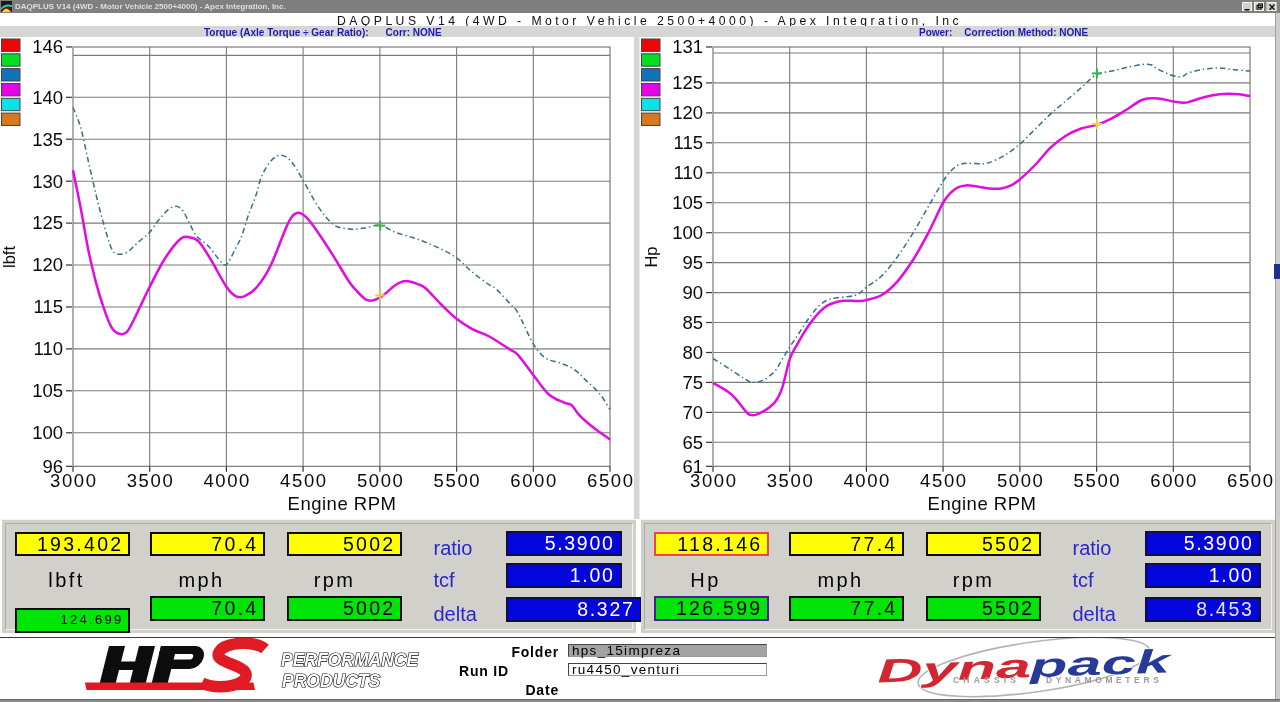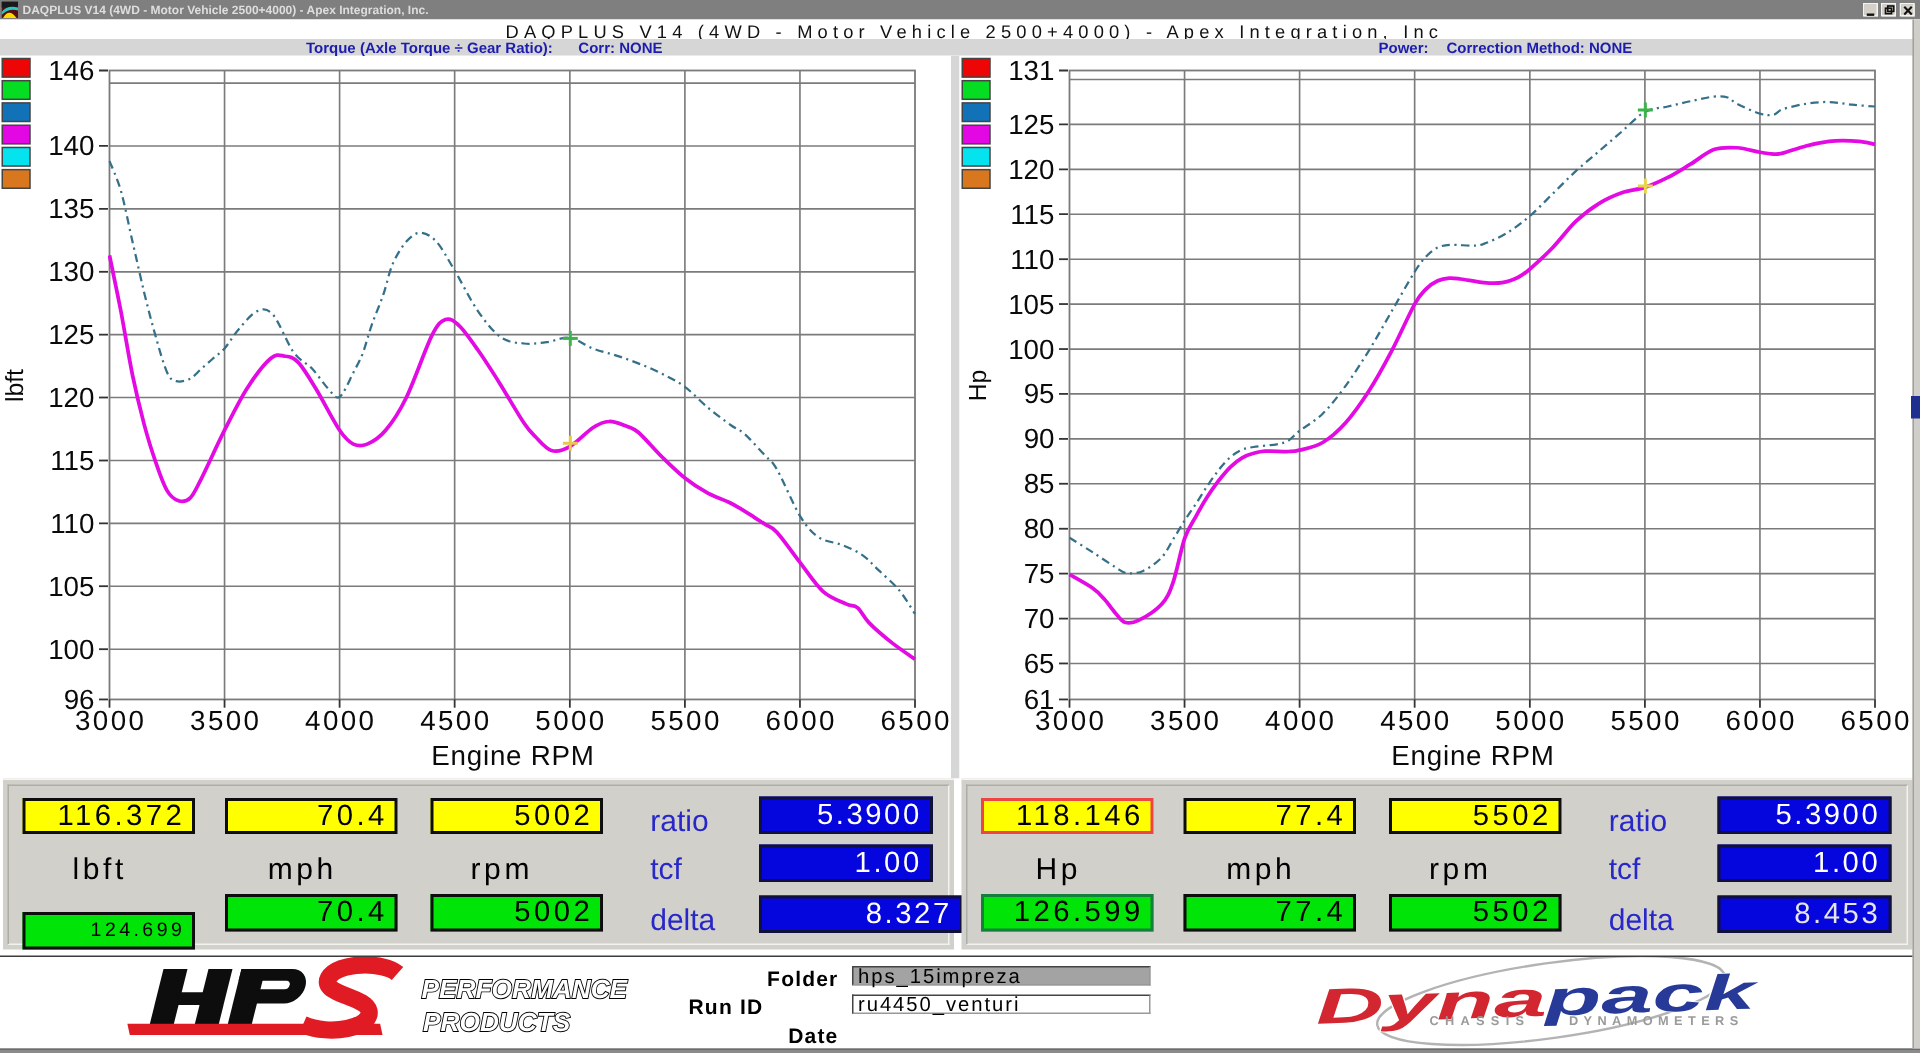--- a/index.html
+++ b/index.html
@@ -193,21 +193,21 @@
     <line x1="380.2" y1="290.5" x2="380.2" y2="300.5" stroke="#e8c94e" stroke-width="2.0"></line>
 <line x1="375.2" y1="225.6" x2="385.2" y2="225.6" stroke="#3cb44b" stroke-width="2.0"></line>
     <line x1="380.2" y1="220.6" x2="380.2" y2="230.6" stroke="#3cb44b" stroke-width="2.0"></line>
 <line x1="1091.9" y1="124.0" x2="1101.9" y2="124.0" stroke="#e8d44a" stroke-width="2.0"></line>
     <line x1="1096.9" y1="119.0" x2="1096.9" y2="129.0" stroke="#e8d44a" stroke-width="2.0"></line>
 <line x1="1091.9" y1="73.4" x2="1101.9" y2="73.4" stroke="#3cb44b" stroke-width="2.0"></line>
     <line x1="1096.9" y1="68.4" x2="1096.9" y2="78.4" stroke="#3cb44b" stroke-width="2.0"></line>
 </svg>
 <div style="position:absolute;left:2px;top:519px;width:634px;height:114px;background:#d2d0cb;border-top:1px solid #f5f5f2;">
 <div style="position:absolute;left:3px;top:3px;right:3px;bottom:3px;border:1px solid #aeaca7;border-right-color:#f2f2ee;border-bottom-color:#f2f2ee;"></div>
-<div style="position:absolute;left:12.5px;top:11.5px;width:115px;height:24.5px;background:#ffff00;border:2px solid #0d0d0d;font-size:19.5px;letter-spacing:2.3px;text-align:right;padding:0 4px 0 0;line-height:20px;">116.372</div>
+<div style="position:absolute;left:12.5px;top:11.5px;width:115px;height:24.5px;background:#ffff00;border:2px solid #0d0d0d;font-size:19.5px;letter-spacing:2.3px;text-align:right;padding:0 4px 0 0;line-height:20px;">193.402</div>
 <div style="position:absolute;left:147.5px;top:11.5px;width:115px;height:24.5px;background:#ffff00;border:2px solid #0d0d0d;font-size:19.5px;letter-spacing:2.3px;text-align:right;padding:0 4px 0 0;line-height:20px;">70.4</div>
 <div style="position:absolute;left:284.5px;top:11.5px;width:115px;height:24.5px;background:#ffff00;border:2px solid #0d0d0d;font-size:19.5px;letter-spacing:2.3px;text-align:right;padding:0 4px 0 0;line-height:20px;">5002</div>
 <div style="position:absolute;left:7px;top:49px;width:115px;height:20px;font-size:20px;letter-spacing:2.4px;text-align:center;">lbft</div>
 <div style="position:absolute;left:142px;top:49px;width:115px;height:20px;font-size:20px;letter-spacing:2.4px;text-align:center;">mph</div>
 <div style="position:absolute;left:275px;top:49px;width:115px;height:20px;font-size:20px;letter-spacing:2.4px;text-align:center;">rpm</div>
 <div style="position:absolute;left:12.5px;top:76px;width:115px;height:24.5px;background:#00e408;border:2px solid #0d0d0d;font-size:13px;letter-spacing:2.3px;text-align:right;padding:0 4px 0 0;line-height:20px;margin-top:12px;">124.699</div>
 <div style="position:absolute;left:147.5px;top:76px;width:115px;height:24.5px;background:#00e408;border:2px solid #0d0d0d;font-size:19.5px;letter-spacing:2.3px;text-align:right;padding:0 4px 0 0;line-height:20px;">70.4</div>
 <div style="position:absolute;left:284.5px;top:76px;width:115px;height:24.5px;background:#00e408;border:2px solid #0d0d0d;font-size:19.5px;letter-spacing:2.3px;text-align:right;padding:0 4px 0 0;line-height:20px;">5002</div>
 <div style="position:absolute;left:431.5px;top:16.5px;font-size:20px;color:#2828c8;">ratio</div>
 <div style="position:absolute;left:503.5px;top:10.5px;width:116px;height:25px;background:#0505dd;border:2px solid #10103a;font-size:19.5px;letter-spacing:1.7px;color:#fff;text-align:right;padding:0 5px 0 0;line-height:20.5px;">5.3900</div>
@@ -217,21 +217,21 @@
 <div style="position:absolute;left:503.5px;top:76.5px;width:136px;height:25px;background:#0505dd;border:2px solid #10103a;font-size:19.5px;letter-spacing:1.7px;color:#fff;text-align:right;padding:0 5px 0 0;line-height:20.5px;">8.327</div>
 </div>
 <div style="position:absolute;left:641px;top:519px;width:634px;height:114px;background:#d2d0cb;border-top:1px solid #f5f5f2;">
 <div style="position:absolute;left:3px;top:3px;right:3px;bottom:3px;border:1px solid #aeaca7;border-right-color:#f2f2ee;border-bottom-color:#f2f2ee;"></div>
 <div style="position:absolute;left:12.5px;top:11.5px;width:115px;height:24.5px;background:#ffff00;border:2px solid #ef4444;font-size:19.5px;letter-spacing:2.3px;text-align:right;padding:0 4px 0 0;line-height:20px;">118.146</div>
 <div style="position:absolute;left:147.5px;top:11.5px;width:115px;height:24.5px;background:#ffff00;border:2px solid #0d0d0d;font-size:19.5px;letter-spacing:2.3px;text-align:right;padding:0 4px 0 0;line-height:20px;">77.4</div>
 <div style="position:absolute;left:284.5px;top:11.5px;width:115px;height:24.5px;background:#ffff00;border:2px solid #0d0d0d;font-size:19.5px;letter-spacing:2.3px;text-align:right;padding:0 4px 0 0;line-height:20px;">5502</div>
 <div style="position:absolute;left:7px;top:49px;width:115px;height:20px;font-size:20px;letter-spacing:2.4px;text-align:center;">Hp</div>
 <div style="position:absolute;left:142px;top:49px;width:115px;height:20px;font-size:20px;letter-spacing:2.4px;text-align:center;">mph</div>
 <div style="position:absolute;left:275px;top:49px;width:115px;height:20px;font-size:20px;letter-spacing:2.4px;text-align:center;">rpm</div>
-<div style="position:absolute;left:12.5px;top:76px;width:115px;height:24.5px;background:#00e408;border:2px solid #15803d;font-size:19.5px;letter-spacing:2.3px;text-align:right;padding:0 4px 0 0;line-height:20px;">126.599</div>
+<div style="position:absolute;left:12.5px;top:76px;width:115px;height:24.5px;background:#00e408;border:2px solid #4c1d95;font-size:19.5px;letter-spacing:2.3px;text-align:right;padding:0 4px 0 0;line-height:20px;">126.599</div>
 <div style="position:absolute;left:147.5px;top:76px;width:115px;height:24.5px;background:#00e408;border:2px solid #0d0d0d;font-size:19.5px;letter-spacing:2.3px;text-align:right;padding:0 4px 0 0;line-height:20px;">77.4</div>
 <div style="position:absolute;left:284.5px;top:76px;width:115px;height:24.5px;background:#00e408;border:2px solid #0d0d0d;font-size:19.5px;letter-spacing:2.3px;text-align:right;padding:0 4px 0 0;line-height:20px;">5502</div>
 <div style="position:absolute;left:431.5px;top:16.5px;font-size:20px;color:#2828c8;">ratio</div>
 <div style="position:absolute;left:503.5px;top:10.5px;width:116px;height:25px;background:#0505dd;border:2px solid #10103a;font-size:19.5px;letter-spacing:1.7px;color:#fff;text-align:right;padding:0 5px 0 0;line-height:20.5px;">5.3900</div>
 <div style="position:absolute;left:431.5px;top:49px;font-size:20px;color:#2828c8;">tcf</div>
 <div style="position:absolute;left:503.5px;top:43px;width:116px;height:25px;background:#0505dd;border:2px solid #10103a;font-size:19.5px;letter-spacing:1.7px;color:#fff;text-align:right;padding:0 5px 0 0;line-height:20.5px;">1.00</div>
 <div style="position:absolute;left:431.5px;top:82.5px;font-size:20px;color:#2828c8;">delta</div>
 <div style="position:absolute;left:503.5px;top:76.5px;width:116px;height:25px;background:#0505dd;border:2px solid #10103a;font-size:19.5px;letter-spacing:1.7px;color:#e5e5e5;text-align:right;padding:0 5px 0 0;line-height:20.5px;">8.453</div>
 </div>
 <div style="position:absolute;left:0;top:636.5px;width:1280px;height:1.8px;background:#3c3c3c;"></div>

